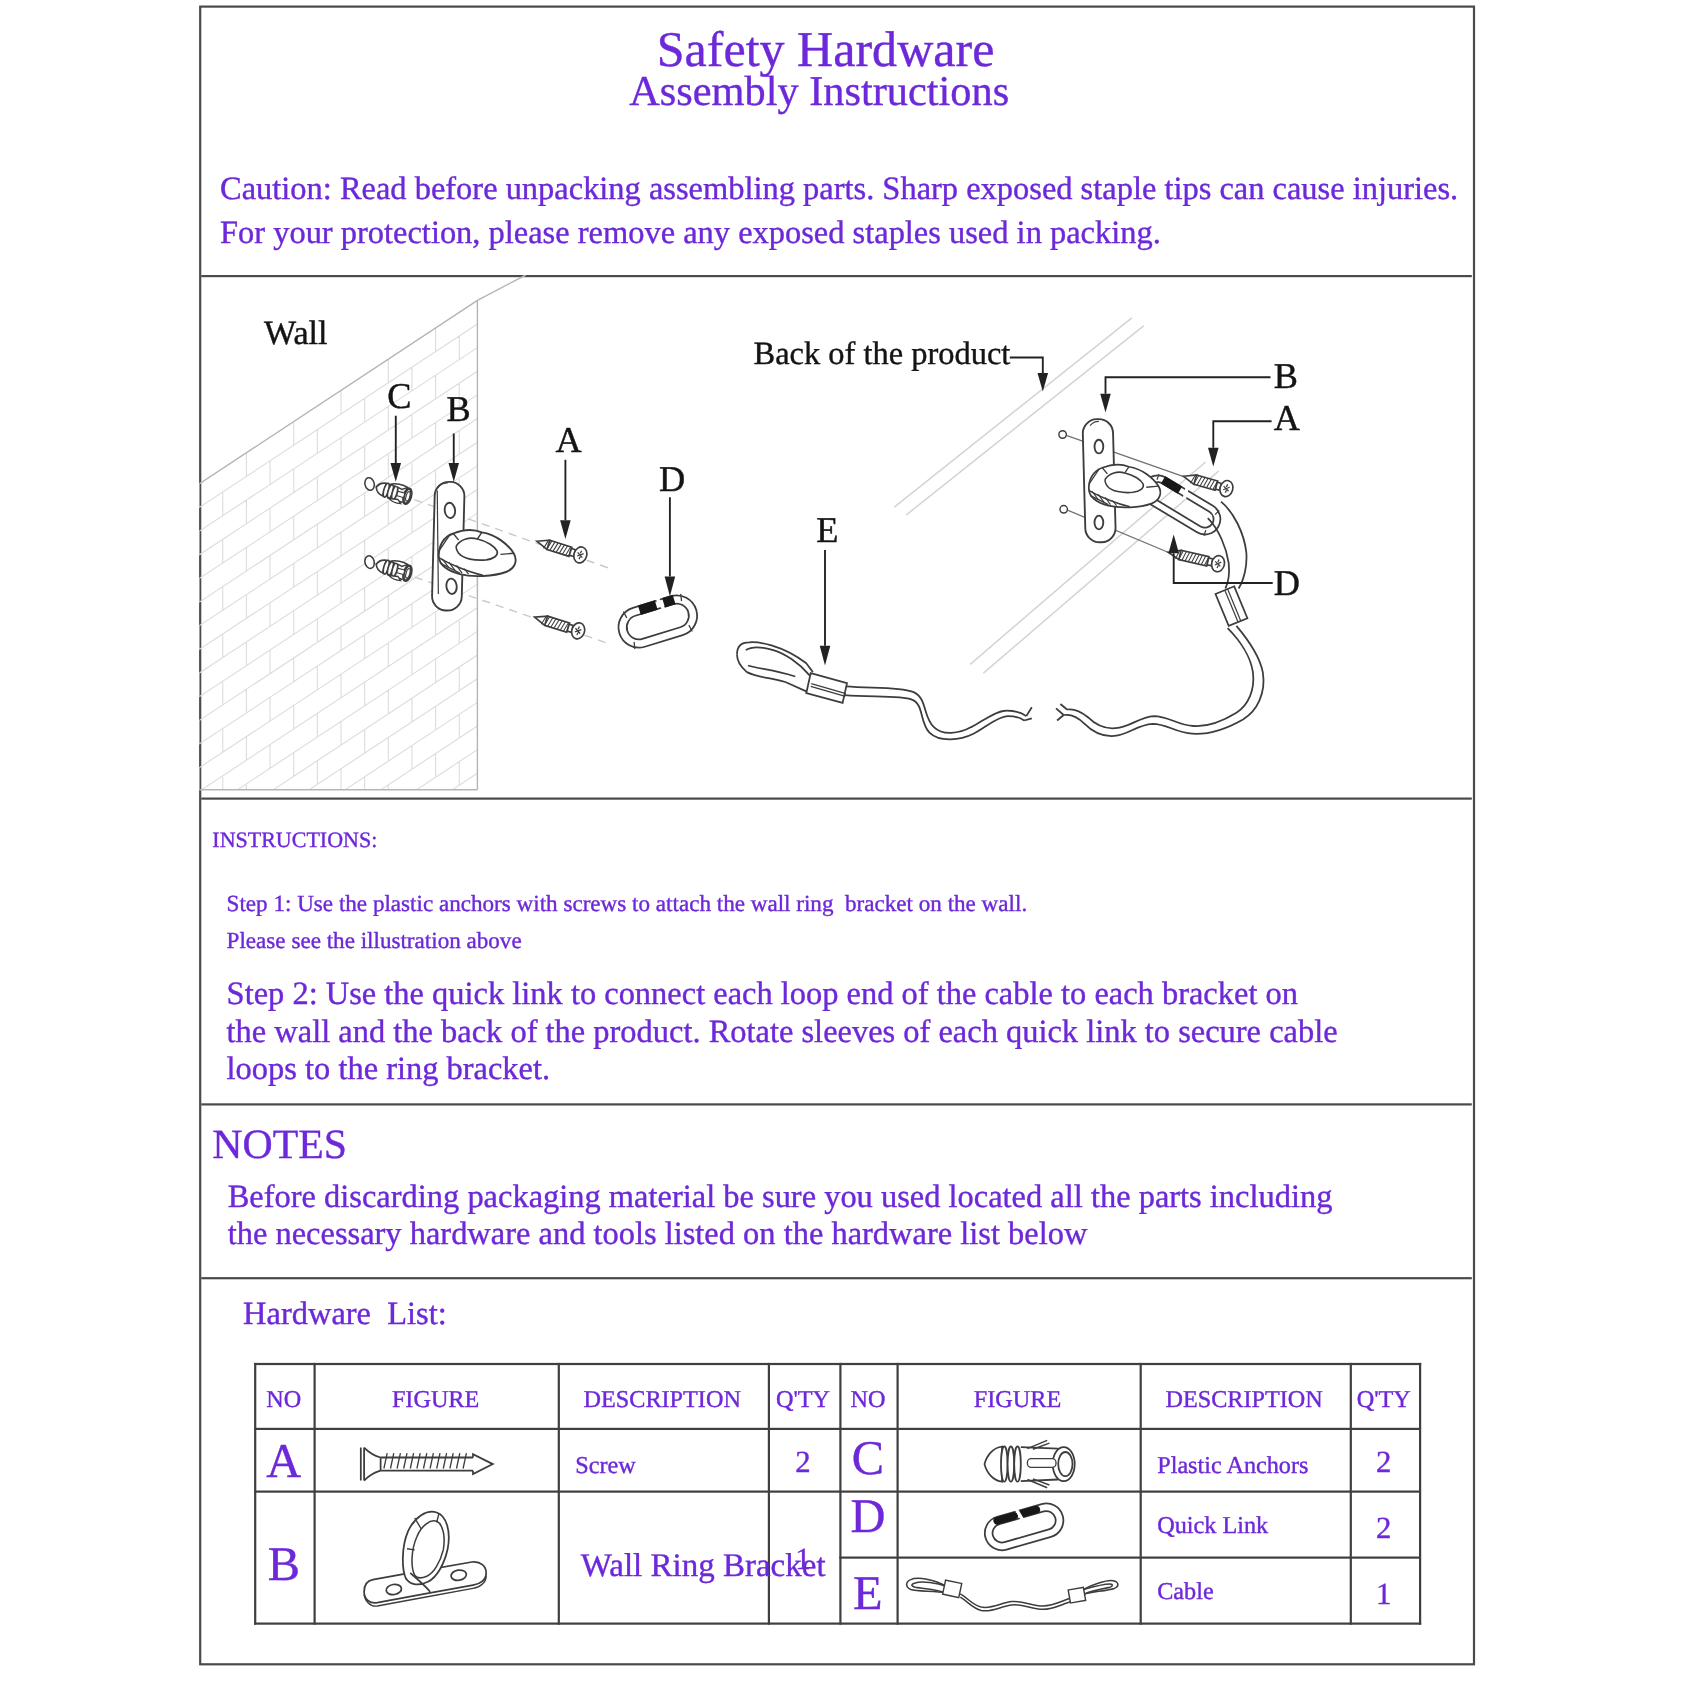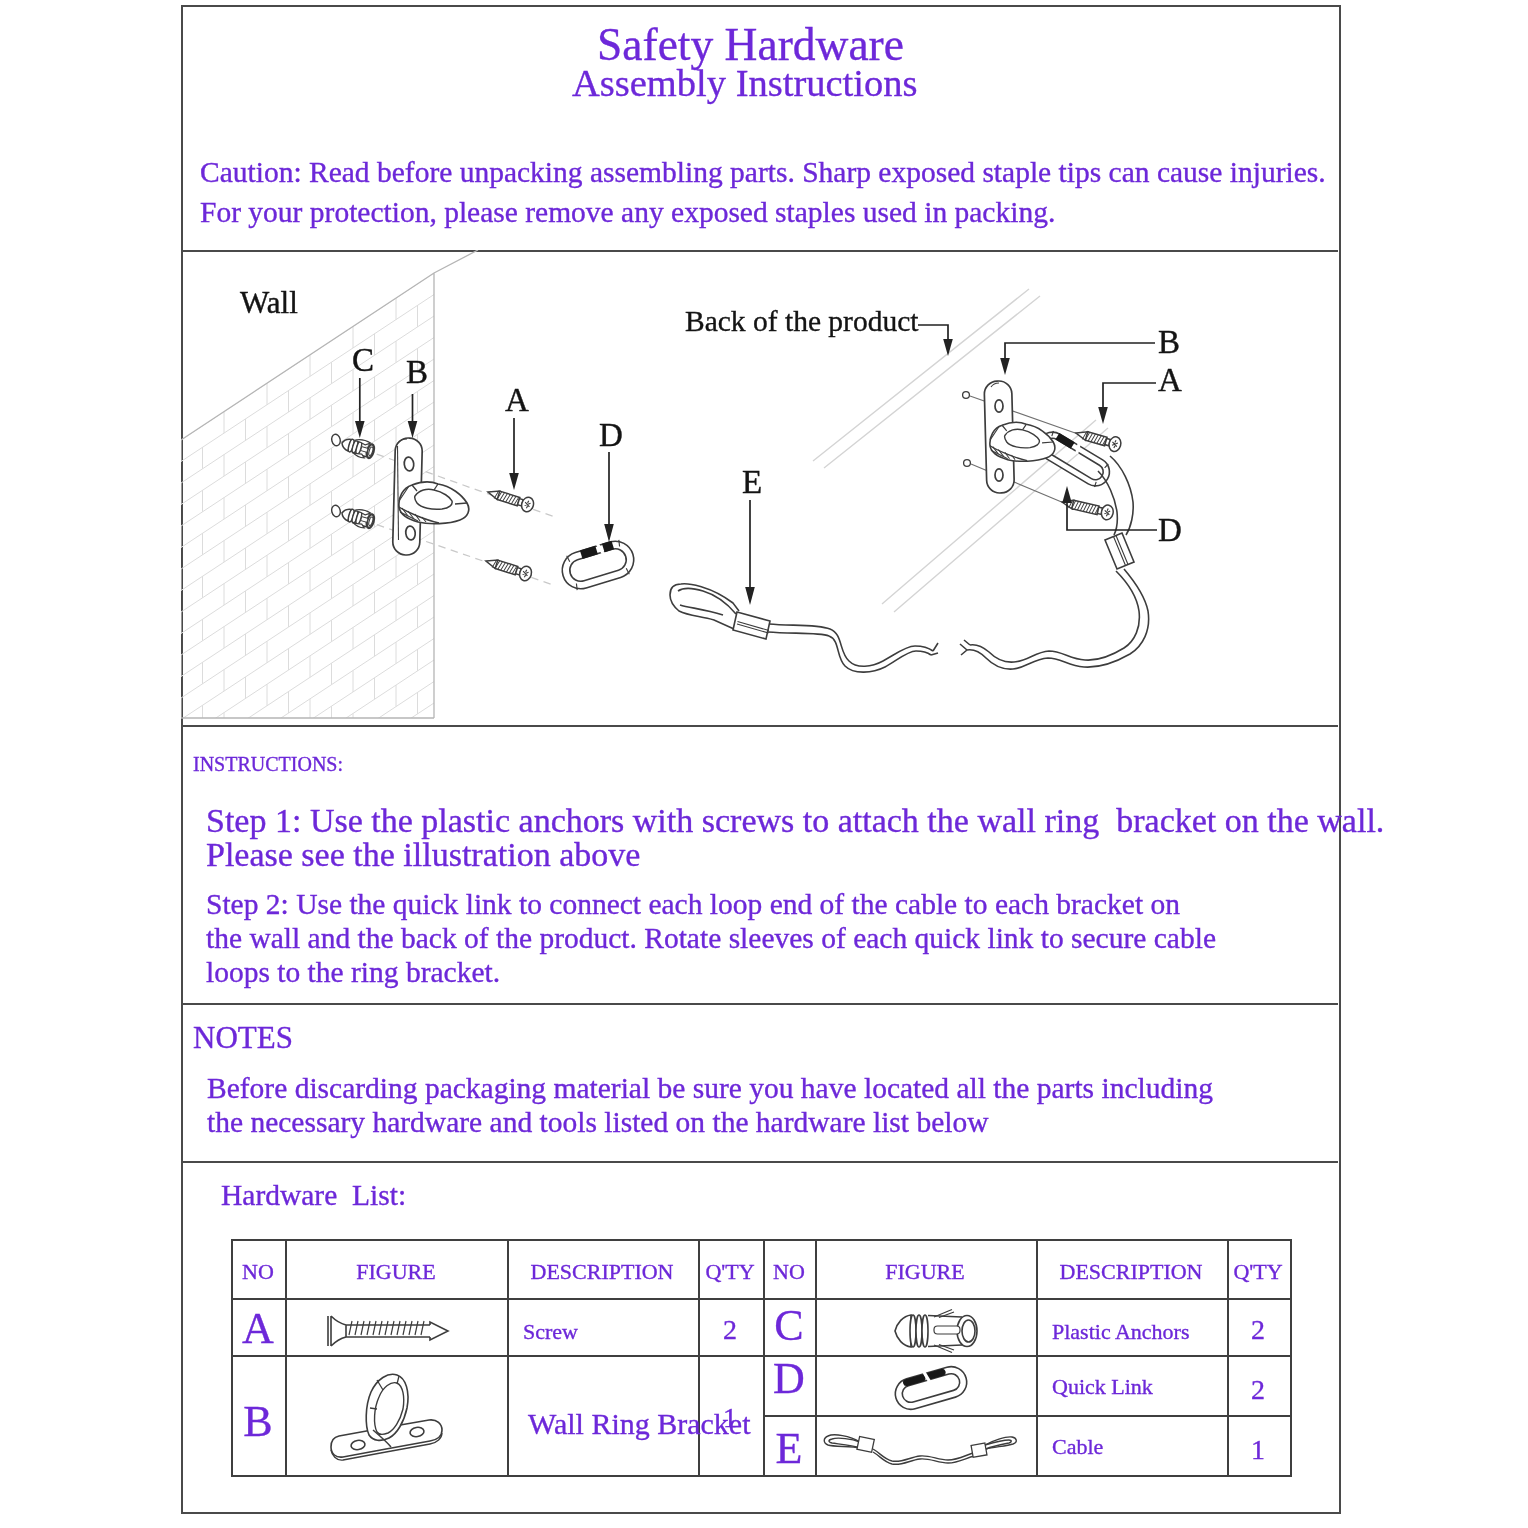--- a/index.html
+++ b/index.html
@@ -12,27 +12,27 @@
 <div style="position:absolute;left:181px;top:5px;width:1156px;height:1505px;border:2px solid #4a4a4a;"></div>
 <div class="ln" style="left:183px;top:250px;width:1155px;height:2px;"></div>
 <div class="ln" style="left:183px;top:725px;width:1155px;height:2px;"></div>
 <div class="ln" style="left:183px;top:1003px;width:1155px;height:2px;"></div>
 <div class="ln" style="left:183px;top:1161px;width:1155px;height:2px;"></div>
 <div class="t" style="left:597px;top:22px;font-size:45.5px;">Safety Hardware</div>
 <div class="t" style="left:200px;top:152px;font-size:29.5px;line-height:40px;">Caution: Read before unpacking assembling parts. Sharp exposed staple tips can cause injuries.
 For your protection, please remove any exposed staples used in packing.</div>
 <div class="t" style="left:572px;top:64px;font-size:38.5px;">Assembly Instructions</div>
 <div class="t" style="left:193px;top:754px;font-size:20px;">INSTRUCTIONS:</div>
-<div class="t" style="left:206px;top:804px;font-size:34px;line-height:34px;">Step 1: Use the plastic anchors with screws to attach the wall ring  bracket on the wall.
+<div class="t" style="left:206px;top:804px;font-size:21px;line-height:34px;">Step 1: Use the plastic anchors with screws to attach the wall ring  bracket on the wall.
 Please see the illustration above</div>
 <div class="t" style="left:206px;top:887px;font-size:29.5px;line-height:34px;">Step 2: Use the quick link to connect each loop end of the cable to each bracket on
 the wall and the back of the product. Rotate sleeves of each quick link to secure cable
 loops to the ring bracket.</div>
-<div class="t" style="left:193px;top:1022px;font-size:31px;">NOTES</div>
-<div class="t" style="left:207px;top:1071px;font-size:29.5px;line-height:34px;">Before discarding packaging material be sure you have located all the parts including
+<div class="t" style="left:193px;top:1022px;font-size:38px;">NOTES</div>
+<div class="t" style="left:207px;top:1071px;font-size:29.5px;line-height:34px;">Before discarding packaging material be sure you used located all the parts including
 the necessary hardware and tools listed on the hardware list below</div>
 <div class="t" style="left:193px;top:1181px;font-size:29.5px;margin-left:28px;">Hardware  List:</div>
 <svg style="position:absolute;left:181px;top:250px;" width="1159" height="475" viewBox="0 0 1159 475">
 <defs>
         <clipPath id="wallclip">
           <polygon points="0,190 253,23 253,468 0,468"></polygon>
         </clipPath>
         <marker id="ah" markerWidth="10" markerHeight="14" refX="5" refY="13" orient="auto-start-reverse">
           <path d="M0 0L5 14L10 0z" fill="#222"></path>
         </marker>

